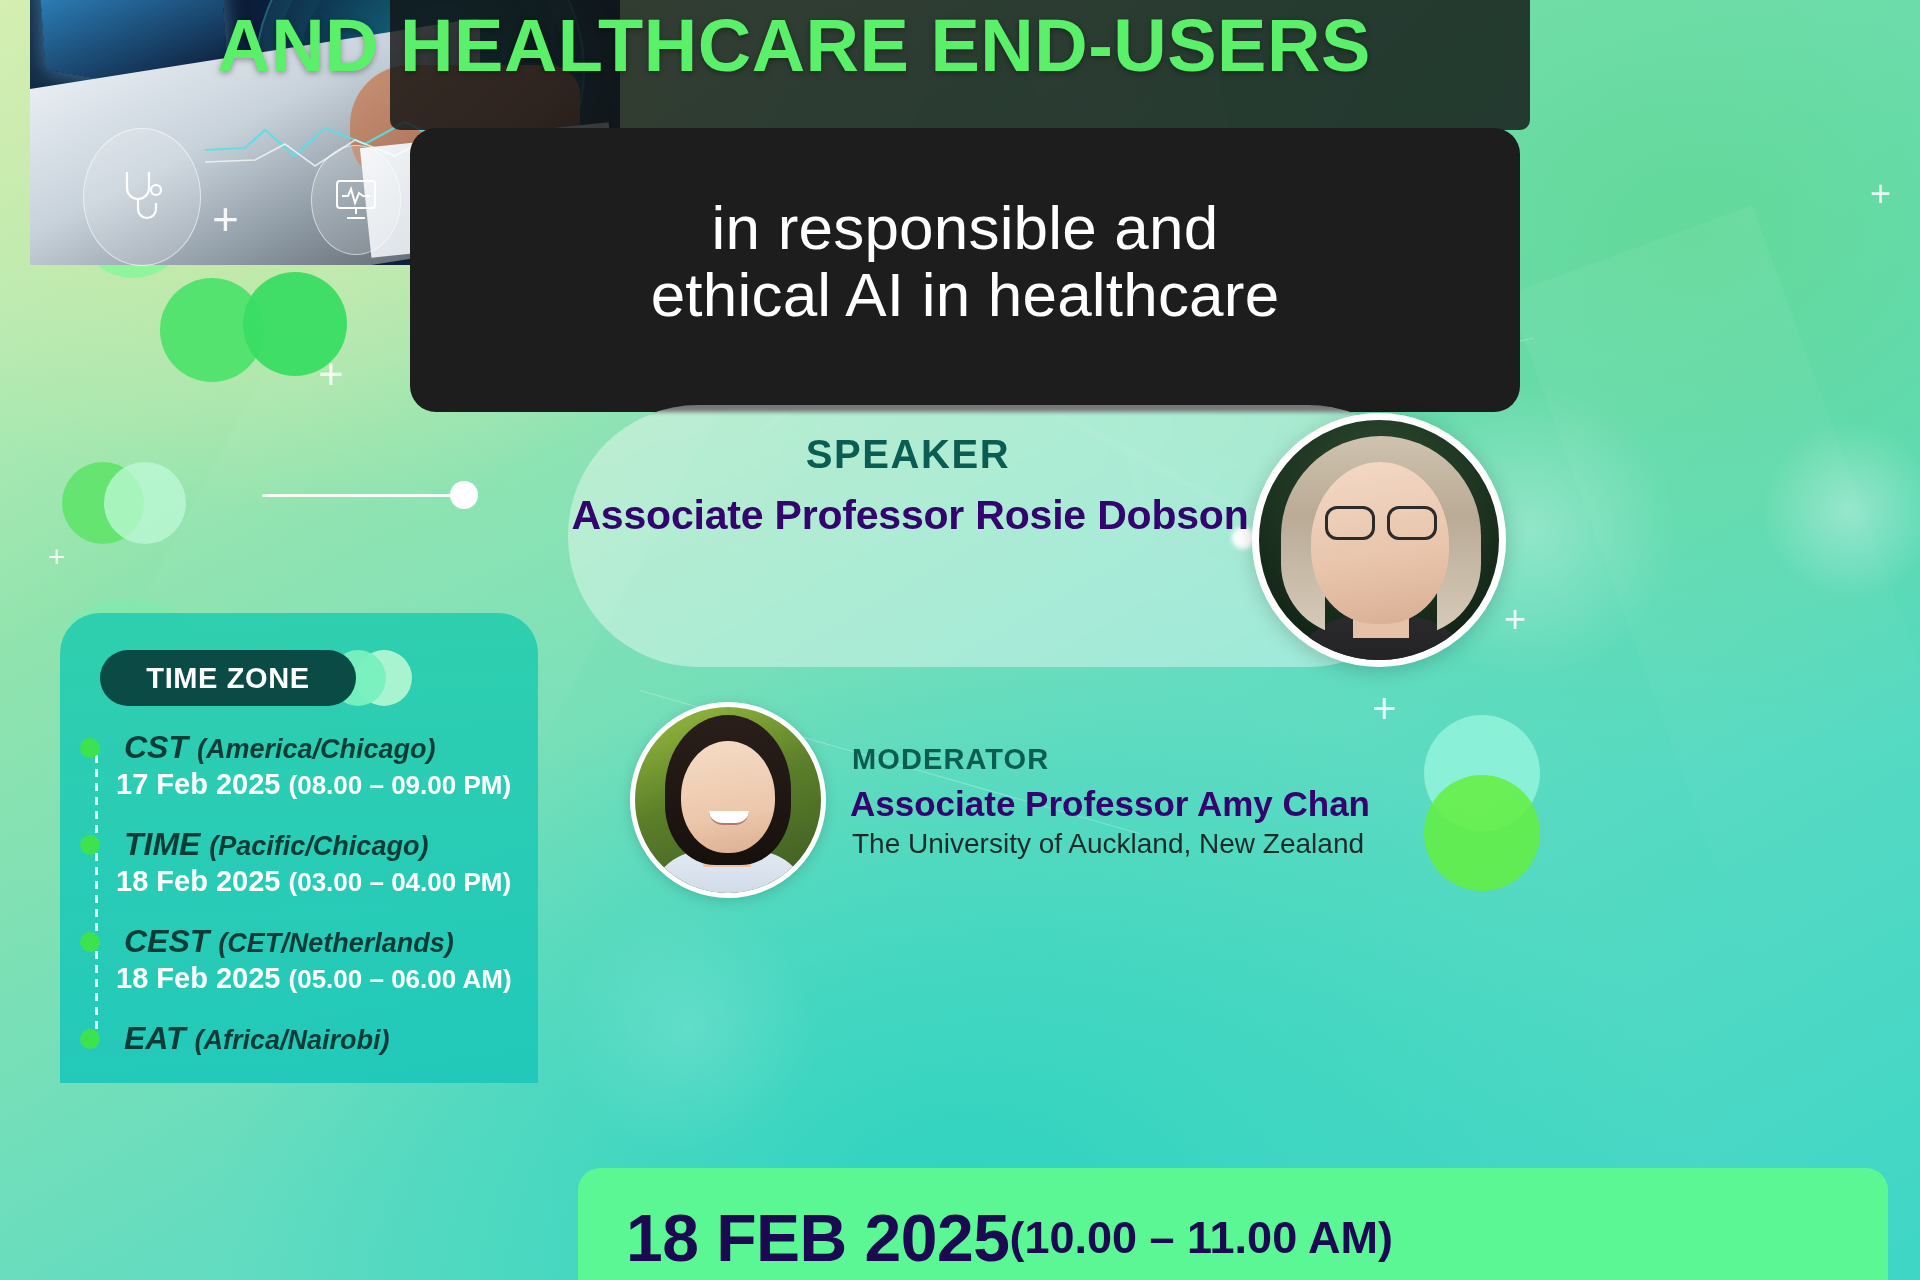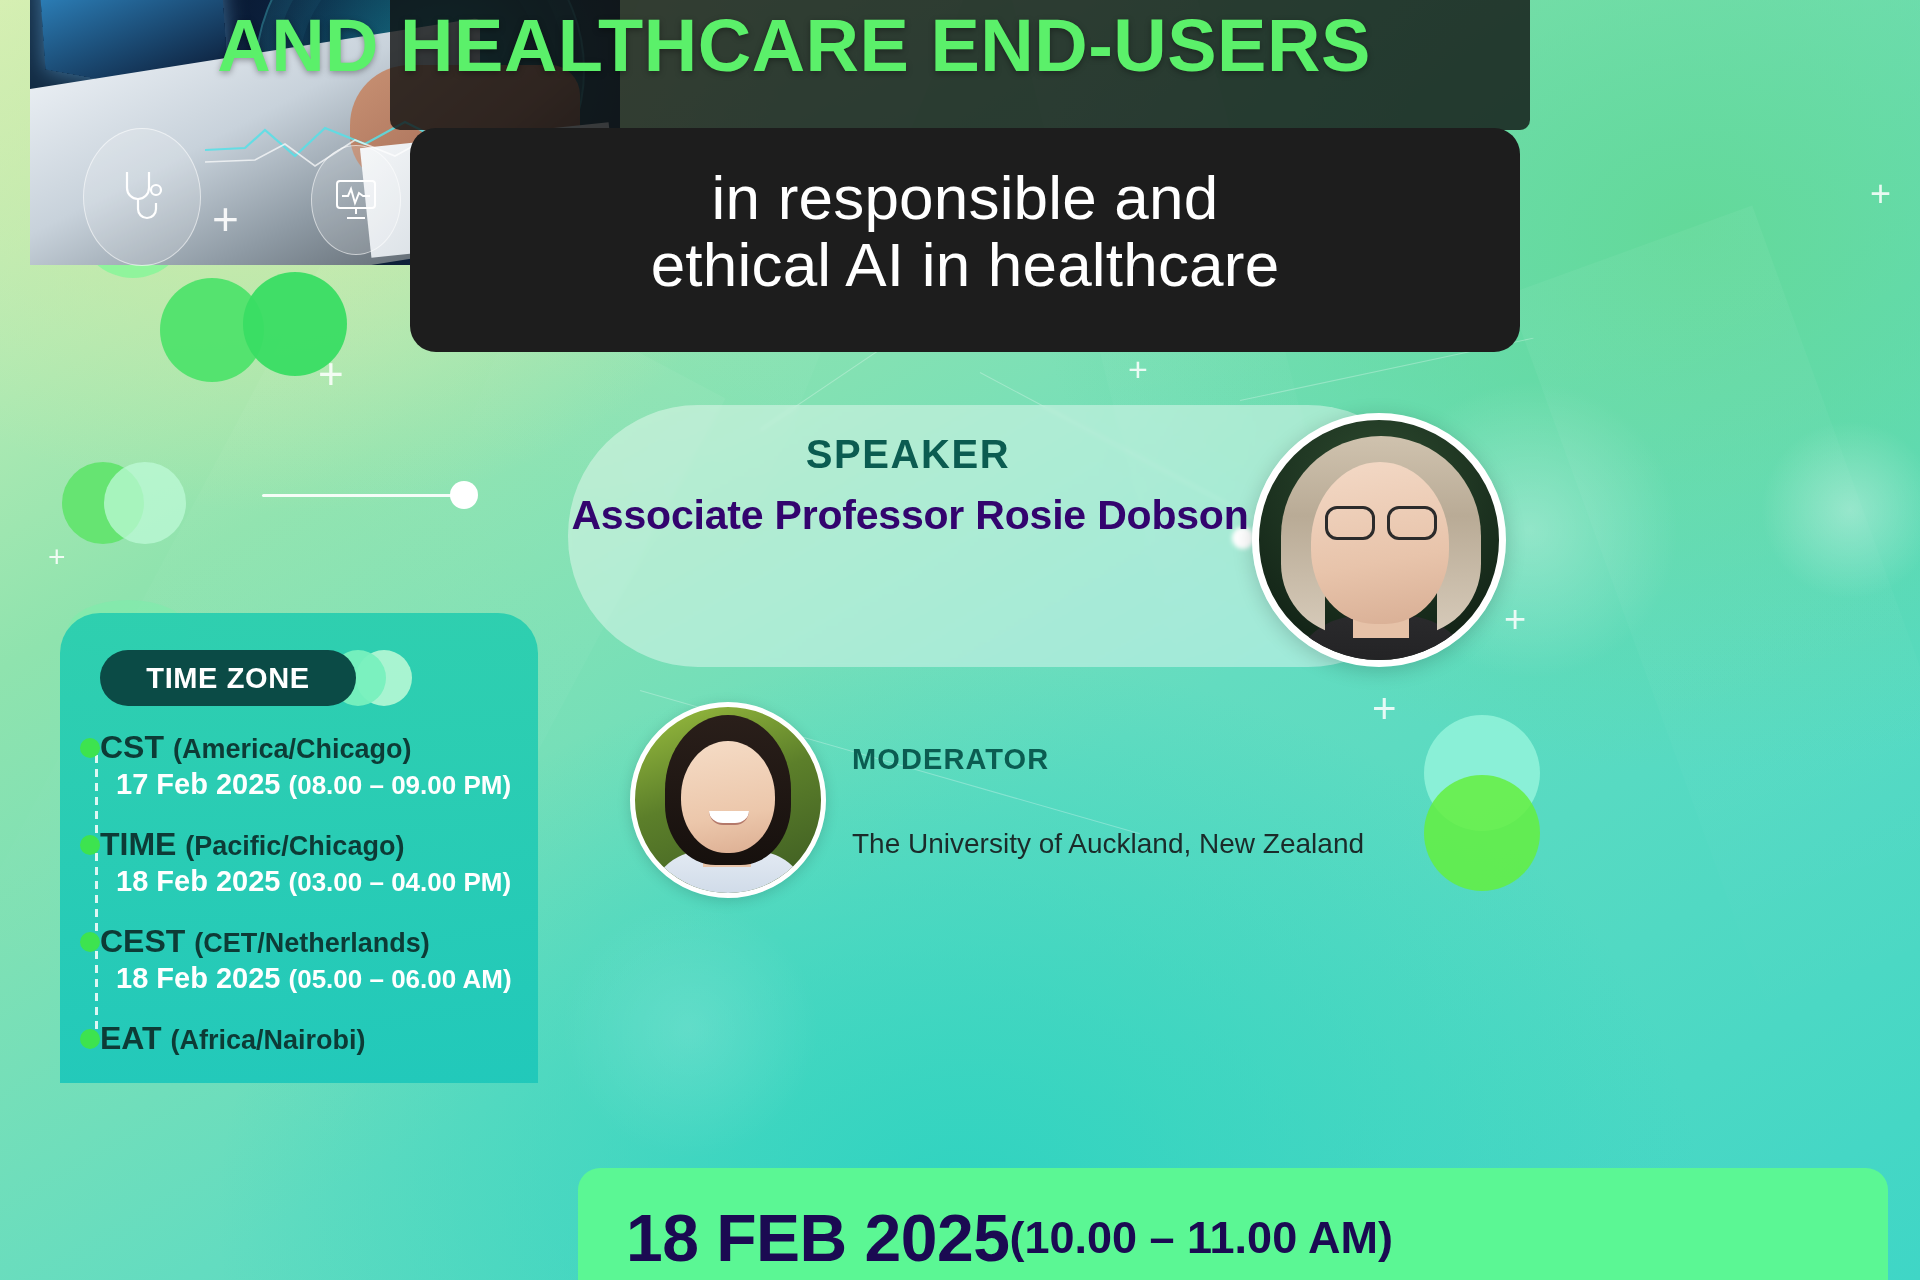--- a/index.html
+++ b/index.html
@@ -106,21 +106,21 @@
     text-shadow: 0 2px 6px rgba(0,0,0,.35);
   }
   .title-dark-strip {
     position:absolute; left: 390px; top: -60px;
     width: 1140px; height: 190px;
     background: rgba(16,18,18,.80);
     border-radius: 0 0 10px 10px;
   }
   .subtitle-box {
     position: absolute; left: 410px; top: 128px;
-    width: 1110px; height: 224px;
+    width: 1110px; height: 284px;
     background: #1d1d1d;
     border-radius: 26px;
     display:flex; flex-direction: column;
     align-items:center; justify-content:center;
     padding: 4px 34px 20px;
   }
   .subtitle-box .sline {
     color: #ffffff;
     font-size: 62px;
     font-weight: 400;
@@ -297,23 +297,24 @@
     background-size: 3px 14px;
     background-repeat: repeat-y;
   }
   .tz-item { position:absolute; left: 80px; width: 470px; }
   .tz-bullet {
     position:absolute; left: 0; top: 9px;
     width: 20px; height: 20px; border-radius: 50%;
     background: #3de34f;
   }
   .tz-zone {
-    margin-left: 20px;
+    margin-left: 44px;
     font-size: 32px; font-weight: 700; color: #0d3b36;
     white-space: nowrap;
+    font-style: italic;
   }
   .tz-zone .tz-loc { font-size: 27px; font-weight: 700; }
   .tz-date {
     margin-left: 36px; margin-top: 2px;
     font-size: 29px; font-weight: 700; color: #ffffff;
     white-space: nowrap;
   }
   .tz-date .tz-time { font-size: 26px; font-weight: 700; }
 
   
@@ -422,20 +423,21 @@
   </div>
 
   <div class="mod-avatar">
     <div class="md-body"></div>
     <div class="md-neck"></div>
     <div class="md-hair"></div>
     <div class="md-face"></div>
     <div class="md-smile"></div>
   </div>
   <div class="mod-role">MODERATOR</div>
+  <div class="mod-name">Associate Professor Amy Chan</div>
   <div class="mod-affil">The University of Auckland, New Zealand</div>
 
   <div class="tz-panel"></div>
   <div class="tz-pill-c2"></div>
   <div class="tz-pill-c1"></div>
   <div class="tz-pill">
     <span>TIME ZONE</span>
   </div>
   <div class="tz-dotline"></div>
 

